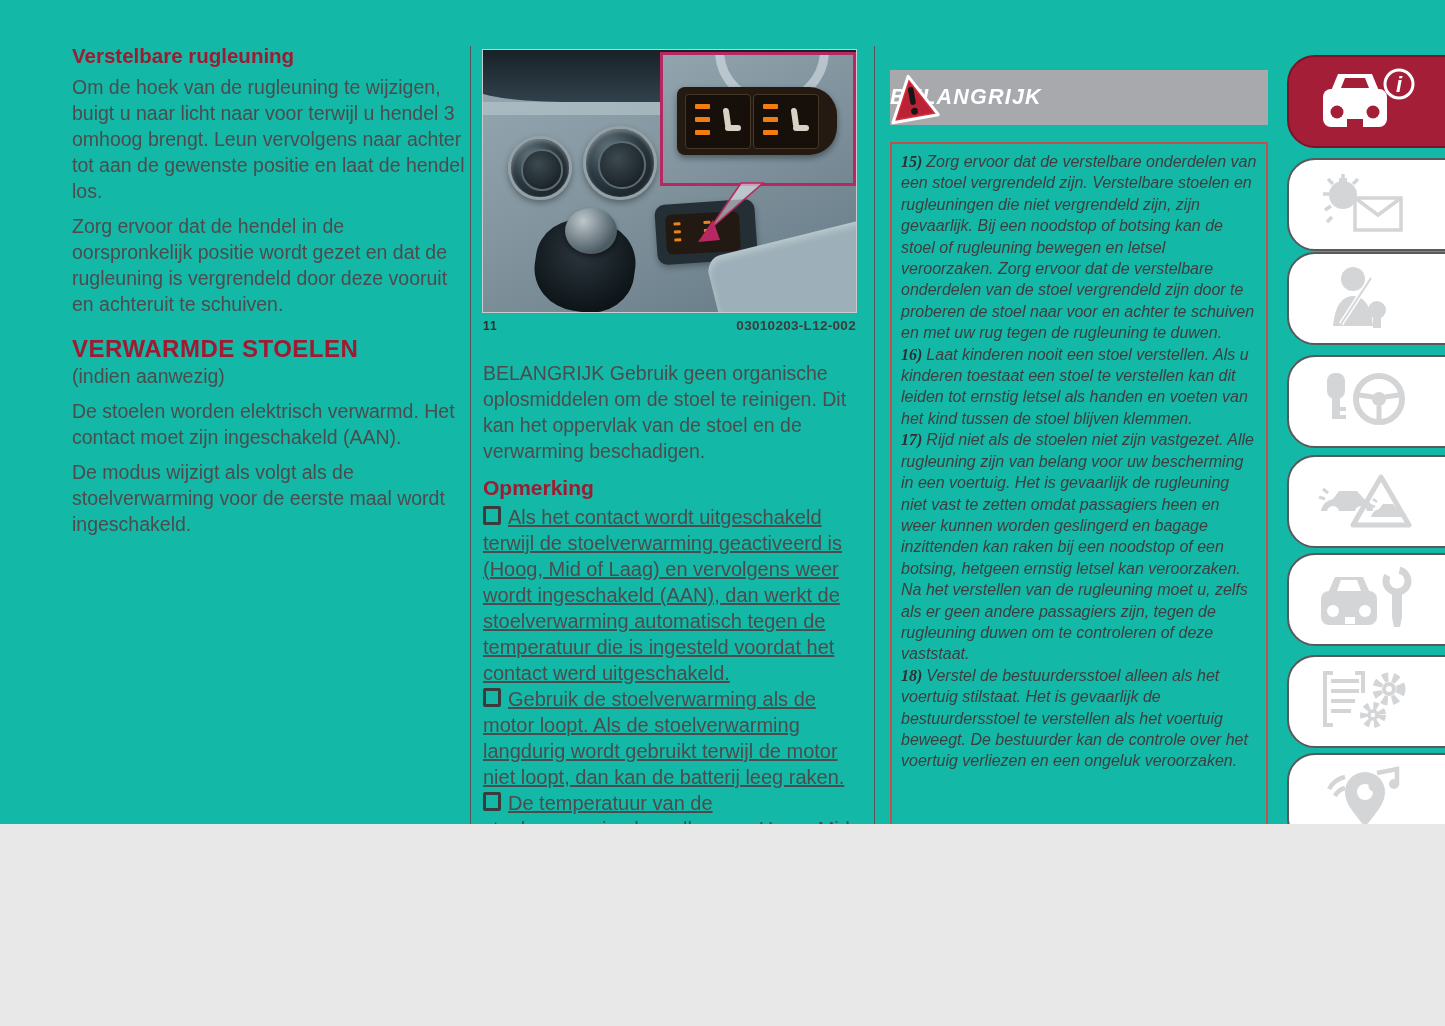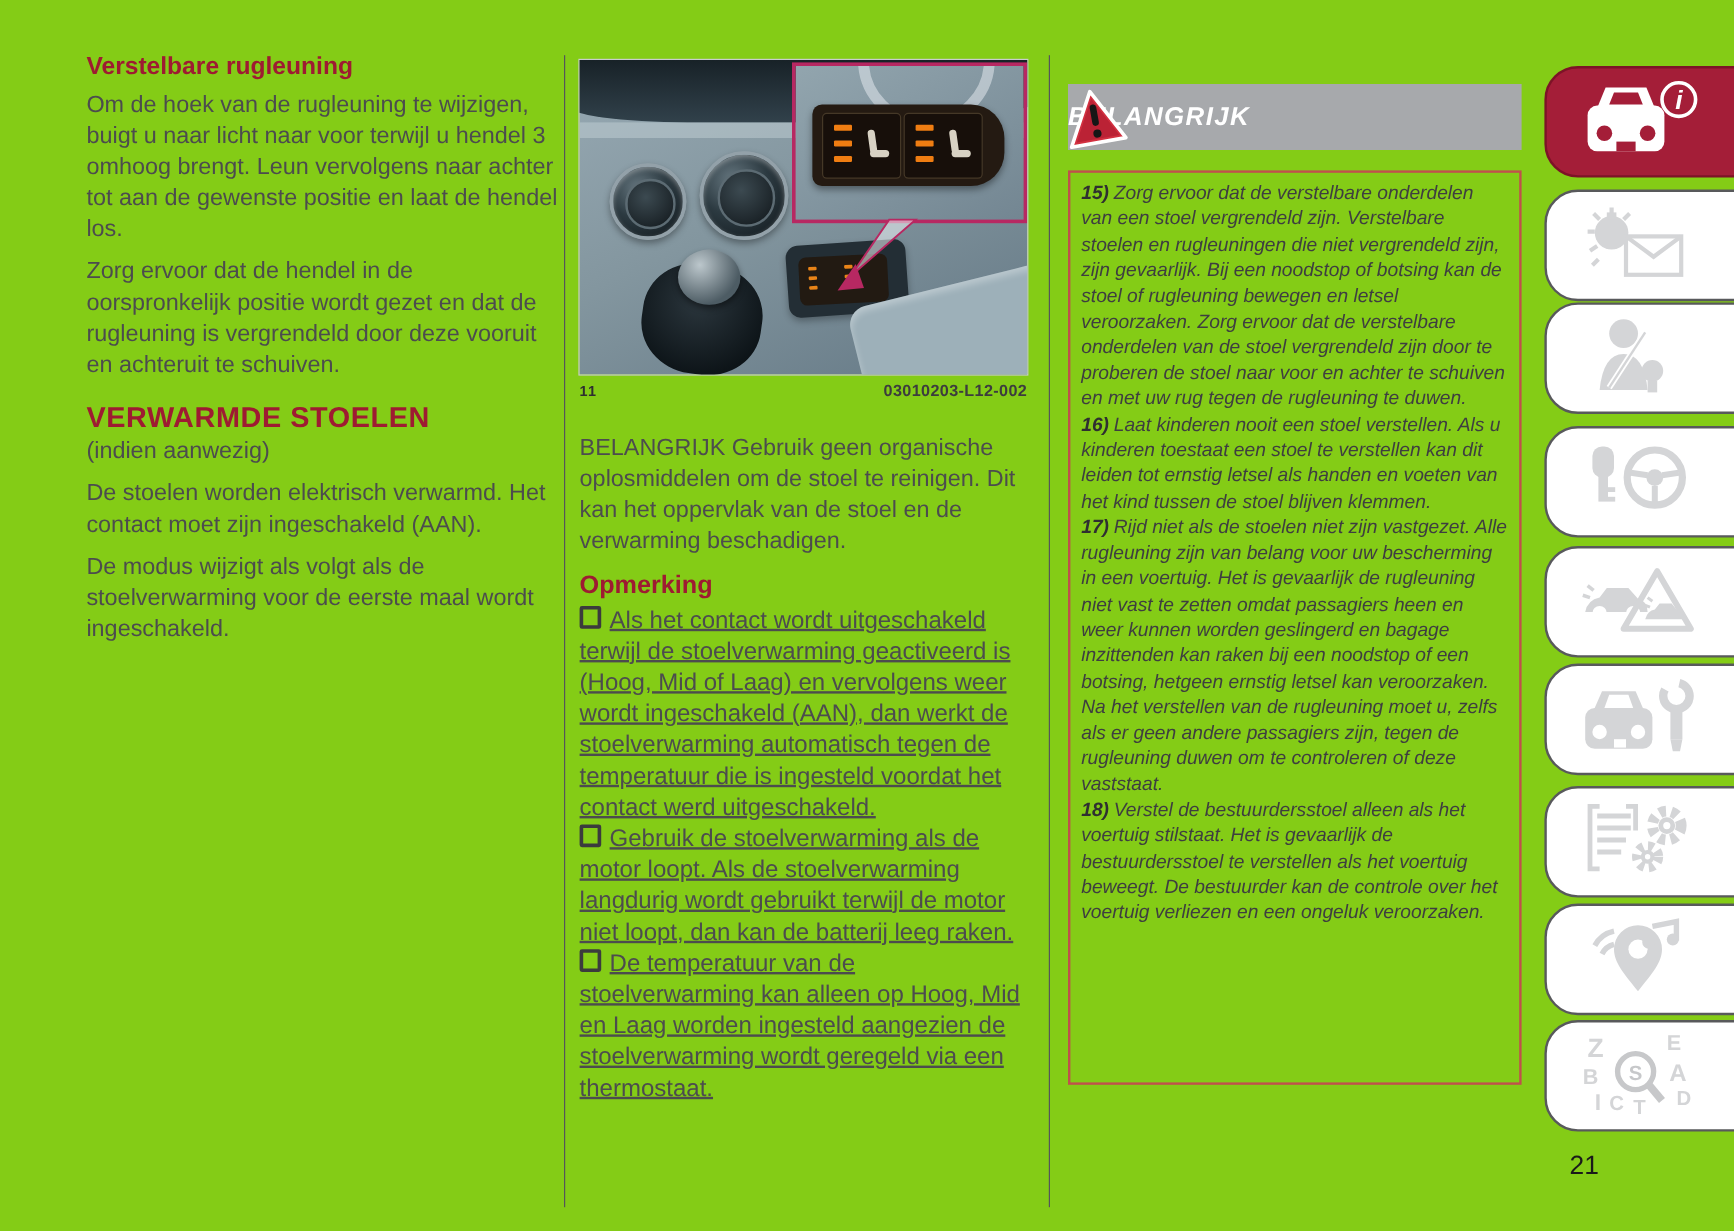--- a/index.html
+++ b/index.html
@@ -1,16 +1,16 @@
 <!DOCTYPE html>
 <html><head>
 <meta charset="utf-8">
 <style>
   html,body{margin:0;padding:0;background:#e8e8e8;}
-  #page{position:relative;width:1445px;height:1026px;background:#84cc16;overflow:hidden;
+  #page{position:relative;width:1445px;height:824px;background:#14b8a6;overflow:hidden;
         font-family:"Liberation Sans","DejaVu Sans",sans-serif;color:#4c4c4e;}
 
   
   .vline{position:absolute;width:1px;background:#55555a;top:46px;height:960px;}
   #vline1{left:470px;} #vline2{left:874px;}
 
   
   #leftcol{position:absolute;left:72px;top:44px;width:394px;}
   .h-red{color:#9e1b32;font-weight:bold;font-size:20.5px;margin:0 0 6px 0;}
   .h-red-caps{color:#9e1b32;font-weight:bold;font-size:24px;letter-spacing:.5px;margin:18px 0 0 0;}
@@ -70,21 +70,21 @@
       margin-right:7px;vertical-align:-1px;}
 
   
   #imp-bar{position:absolute;left:890px;top:70px;width:378px;height:55px;background:#a7a9ac;
            display:flex;align-items:center;justify-content:flex-start;}
   #imp-bar span{color:#ffffff;font-weight:bold;font-style:italic;font-size:21.5px;letter-spacing:1.2px;}
   #imp-tri{position:absolute;left:-4px;top:2px;}
   #imp-box{position:absolute;left:890px;top:142px;width:378px;height:762px;border:2px solid #c0504d;
            box-sizing:border-box;padding:7px 9px;}
   .witem{font-style:italic;font-size:16px;line-height:21.4px;color:#3e3e40;margin:0;}
-  .witem b{font-style:italic;margin-right:4px;color:#2f2f31;}
+  .witem b{font-style:italic;margin-right:4px;color:#2f2f31;font-family:Liberation Serif, serif;}
 
   
   .tab{position:absolute;left:1287px;width:175px;height:93px;background:#fff;border:2px solid #58595b;
        border-radius:28px 0 0 28px;box-sizing:border-box;display:flex;align-items:center;padding-left:26px;}
   .tab.active{background:#a41e38;border-color:#7d1327;}
   #pagenum{position:absolute;left:1308px;top:958px;font-size:22px;font-weight:normal;color:#1a1a1a;}
 
   svg text{font-family:"Liberation Sans","DejaVu Sans",sans-serif;}
 </style>
 </head>

